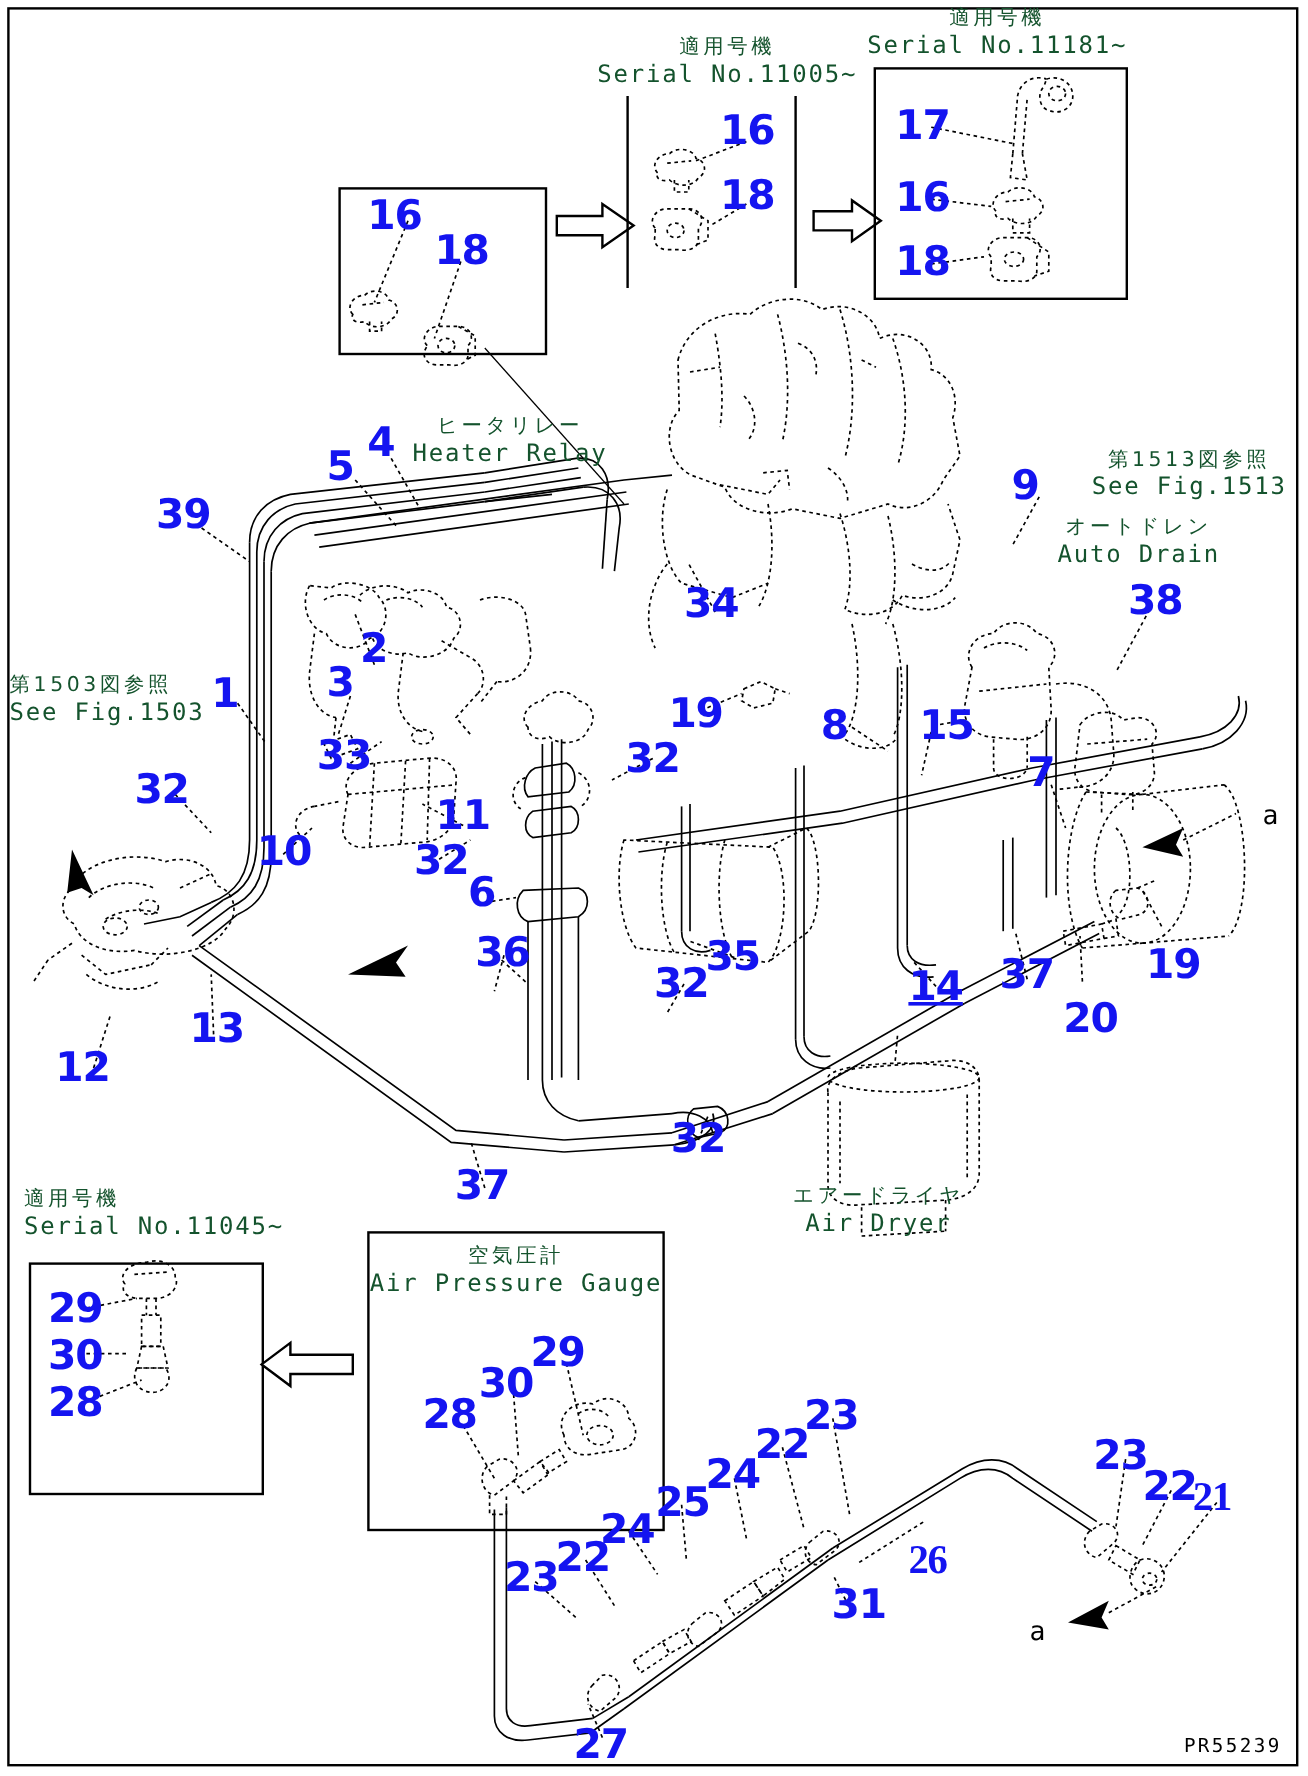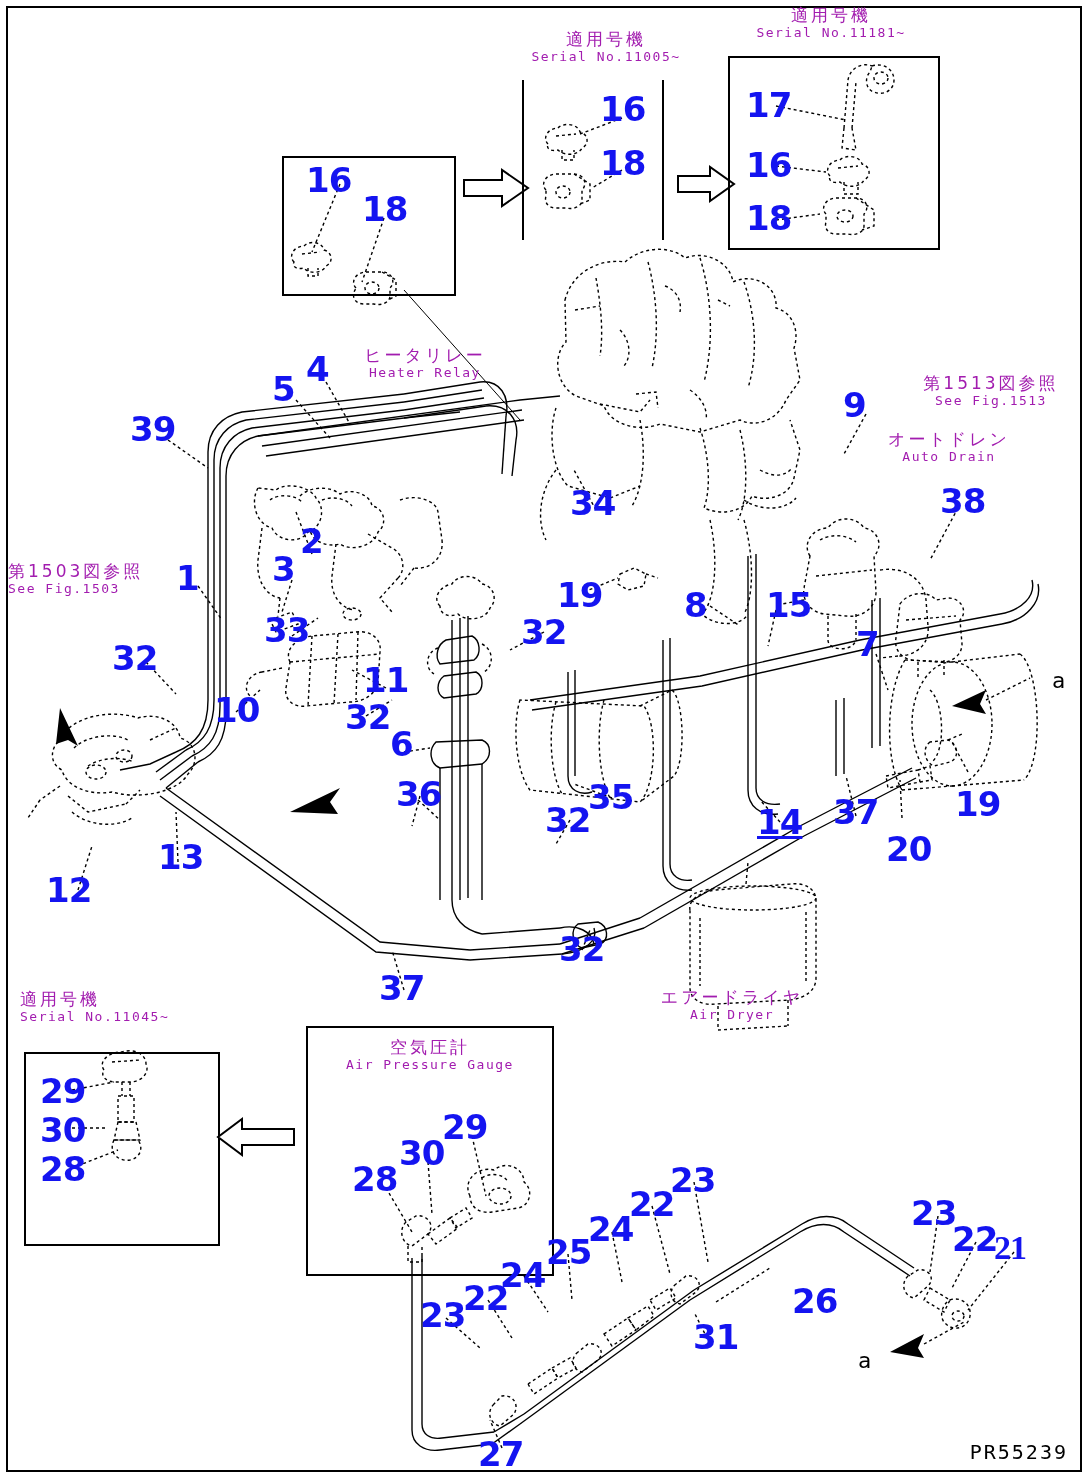--- a/index.html
+++ b/index.html
@@ -14,23 +14,23 @@
   
   .num{
     position:absolute;color:#1414f0;font-weight:bold;
     font-family:"DejaVu Sans", sans-serif;
     line-height:1;white-space:nowrap;
     letter-spacing:-1px;
   }
   .n-lg{font-size:34px;}
 
   
-  .cap{position:absolute;color:#a21caf;white-space:nowrap;line-height:1.15;}
+  .cap{position:absolute;color:#14532d;white-space:nowrap;line-height:1.15;}
   .cap .jp{font-family:"DejaVu Sans", sans-serif;font-size:17px;letter-spacing:3px;display:block;}
-  .cap .en{font-family:"DejaVu Sans Mono", monospace;font-size:13px;letter-spacing:1.5px;display:block;}
+  .cap .en{font-family:"DejaVu Sans Mono", monospace;font-size:20px;letter-spacing:1.5px;display:block;}
   .cap.c{text-align:center;}
 
   .tiny{position:absolute;font-family:"DejaVu Sans Mono",monospace;font-size:16px;color:#000;letter-spacing:1px;}
 
   
   .box{position:absolute;border:2px solid #000;box-sizing:border-box;background:transparent;}
   .vline{position:absolute;background:#000;width:2px;}
 
   
   .arrow{position:absolute;}
@@ -38,21 +38,21 @@
   
   #art{position:absolute;left:0;top:0;width:1090px;height:1480px;pointer-events:none;}
   #art path,#art line,#art polyline,#art ellipse,#art circle,#art rect{
     fill:none;stroke:#000;stroke-width:1.4;
   }
   #art .dash2{stroke-dasharray:3 3;}
   #art .thin{stroke-width:1;}
   #art .fil{fill:#000;stroke:none;}
 
   .pn{position:absolute;right:22px;bottom:16px;font-family:"DejaVu Sans Mono",monospace;
-      font-size:20px;letter-spacing:2px;color:#000;}
+      font-size:16px;letter-spacing:2px;color:#000;}
 </style>
 </head>
 <body>
 
 <div id="sheet">
   <div class="frame"></div>
 
   <svg id="art" viewBox="0 0 1090 1480">
 
     <g class="dash2">
@@ -552,21 +552,21 @@
   <div class="num n-lg" style="left:843px;top:388px;">9</div>
   <div class="num n-lg" style="left:214px;top:693px;">10</div>
   <div class="num n-lg" style="left:363px;top:663px;">11</div>
   <div class="num n-lg" style="left:46px;top:873px;">12</div>
   <div class="num n-lg" style="left:158px;top:840px;">13</div>
   <div class="num n-lg" style="left:757px;top:805px;text-decoration:underline;">14</div>
   <div class="num n-lg" style="left:766px;top:588px;">15</div>
   <div class="num n-lg" style="left:557px;top:578px;">19</div>
   <div class="num n-lg" style="left:955px;top:787px;">19</div>
   <div class="num n-lg" style="left:886px;top:832px;">20</div>
-  <div class="num n-lg" style="left:792px;top:1284px;">26</div>
+  <div class="num n-lg" style="left:757px;top:1284px;font-family:Liberation Serif, serif;">26</div>
   <div class="num n-lg" style="left:693px;top:1320px;">31</div>
   <div class="num n-lg" style="left:994px;top:1231px;font-family:Liberation Serif, serif;">21</div>
   <div class="num n-lg" style="left:952px;top:1222px;">22</div>
   <div class="num n-lg" style="left:911px;top:1196px;">23</div>
   <div class="num n-lg" style="left:463px;top:1281px;">22</div>
   <div class="num n-lg" style="left:420px;top:1298px;">23</div>
   <div class="num n-lg" style="left:500px;top:1258px;">24</div>
   <div class="num n-lg" style="left:546px;top:1235px;">25</div>
   <div class="num n-lg" style="left:588px;top:1212px;">24</div>
   <div class="num n-lg" style="left:629px;top:1187px;">22</div>

